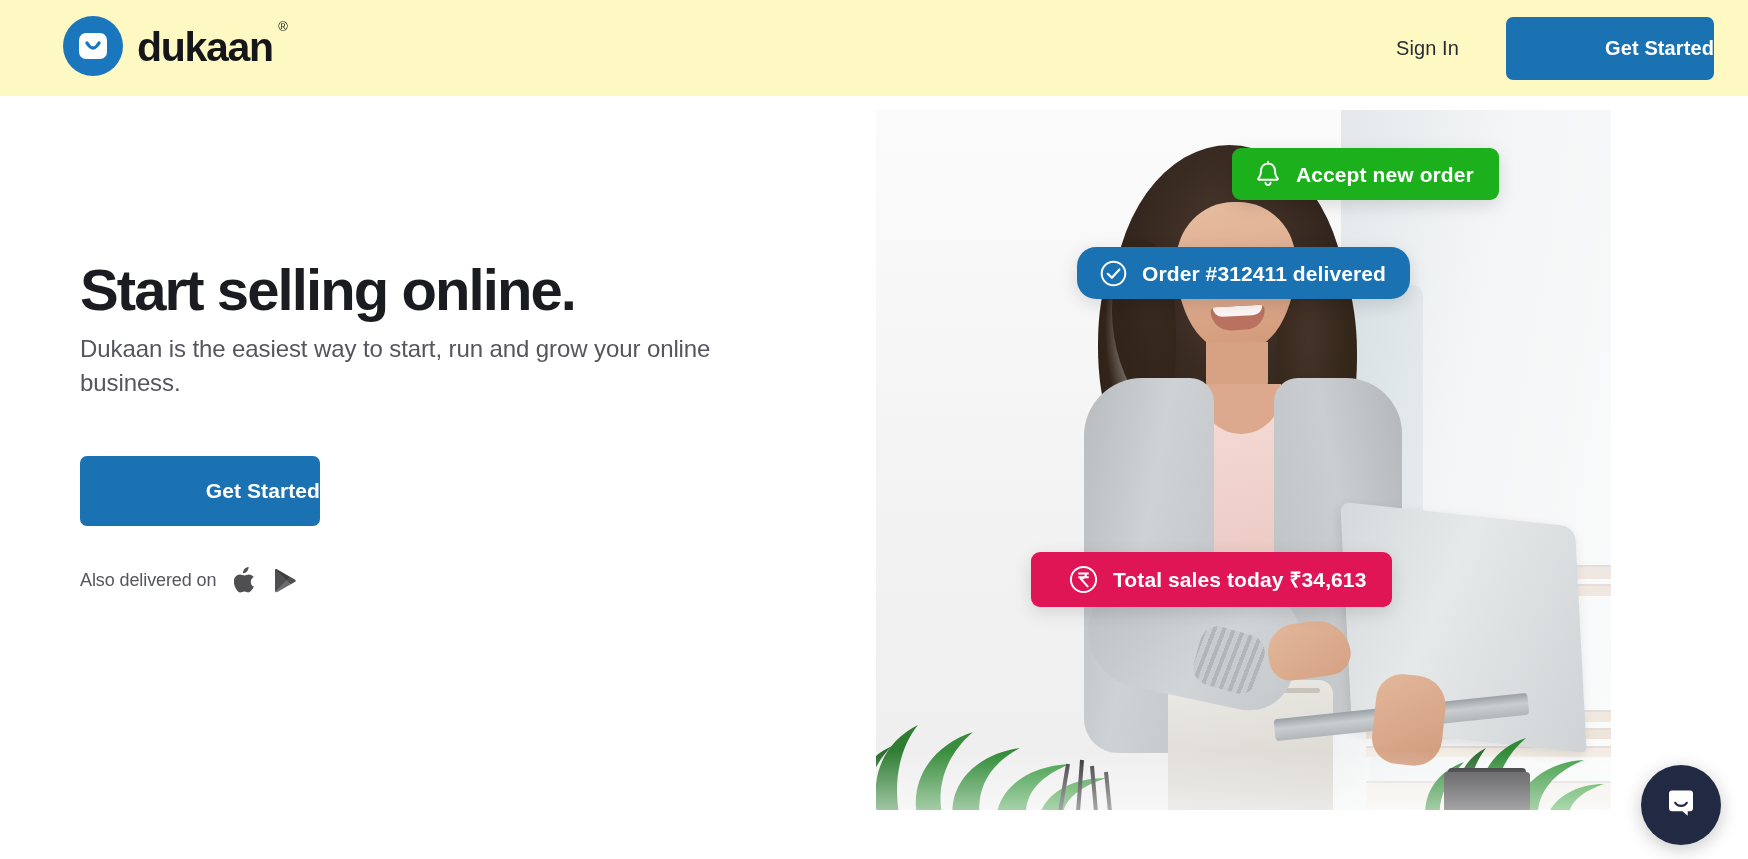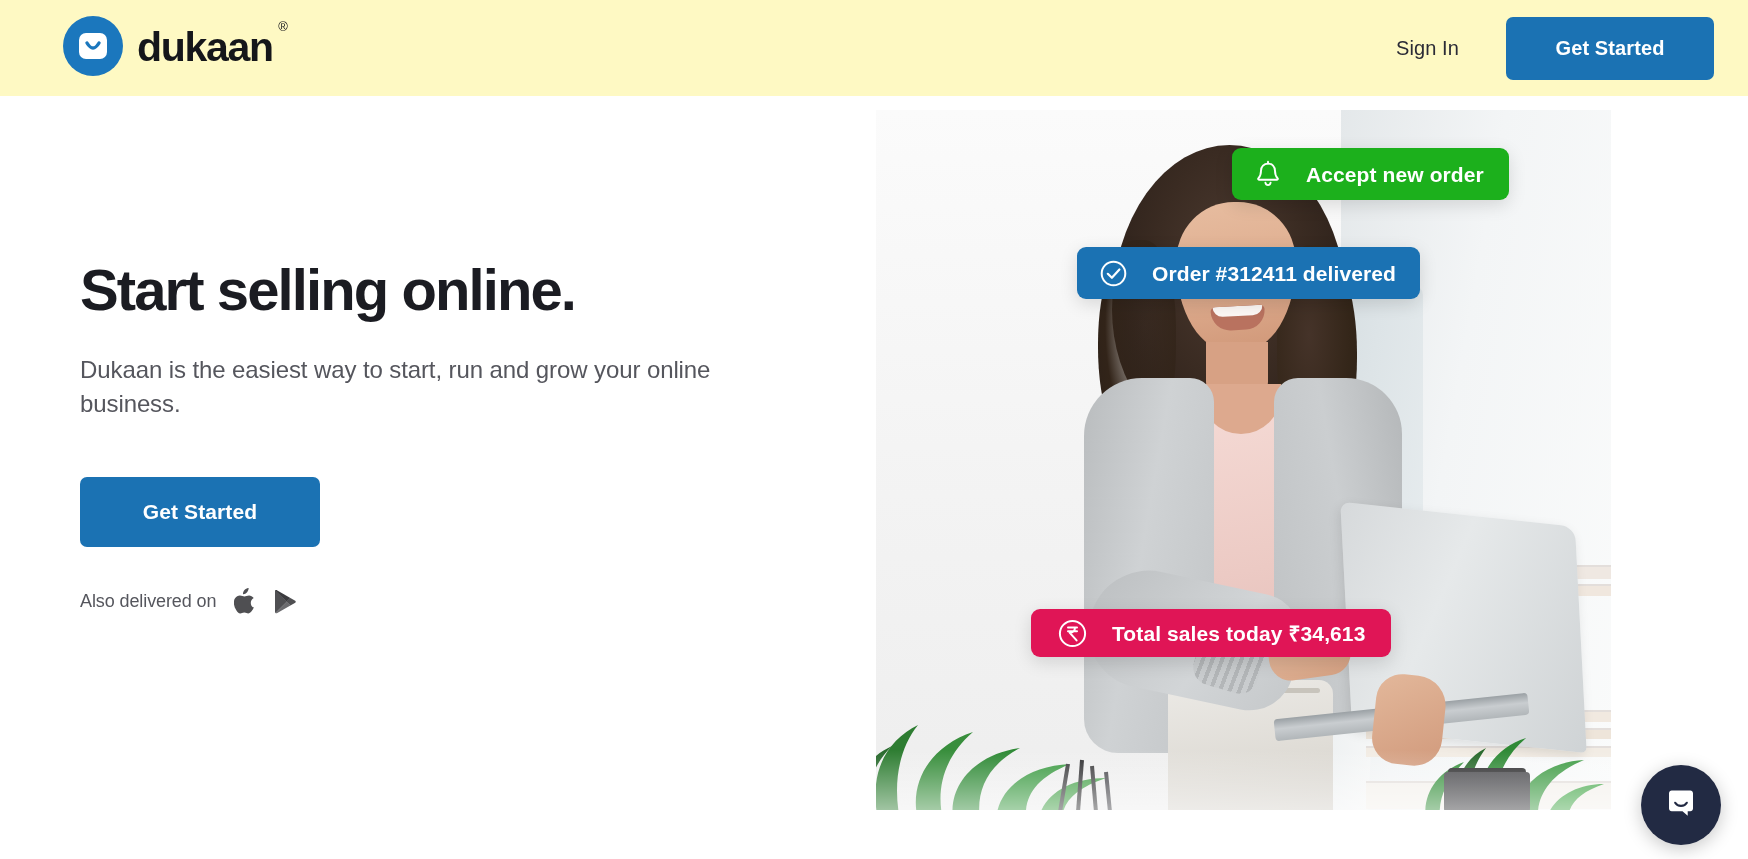--- a/index.html
+++ b/index.html
@@ -95,20 +95,21 @@
   }
 
   .btn-primary {
     background: #1b72b3;
     color: #ffffff;
     border: none;
     border-radius: 7px;
     font-family: "Liberation Sans", sans-serif;
     cursor: pointer;
     letter-spacing: 0.1px;
+    text-align: right;
   }
 
   .btn-header {
     width: 208px;
     height: 63px;
     font-size: 20px;
     font-weight: 700;
     margin-right: 34px;
   }
 
@@ -123,21 +124,21 @@
   .hero-title {
     font-size: 58px;
     line-height: 1.12;
     font-weight: 700;
     letter-spacing: -1.9px;
     color: #1b1c22;
     white-space: nowrap;
   }
 
   .hero-sub {
-    margin-top: 30px;
+    margin-top: 9px;
     font-size: 24px;
     line-height: 1.42;
     color: #55565d;
     width: 710px;
     letter-spacing: -0.1px;
   }
 
   .btn-hero {
     display: block;
     margin-top: 56px;
@@ -437,21 +438,21 @@
     left: 0; bottom: 0;
     width: 735px; height: 60px;
     background: linear-gradient(180deg, rgba(255,255,255,0) 0%, rgba(255,255,255,0.55) 100%);
   }
 
   
   .badge {
     position: absolute;
     display: flex;
     align-items: center;
-    gap: 24px;
+    gap: 14px;
     color: #ffffff;
     border-radius: 9px;
     font-weight: 700;
     white-space: nowrap;
     box-shadow: 0 5px 18px rgba(0,0,0,0.13);
     z-index: 20;
     cursor: pointer;
   }
 
   .badge-label { font-size: 21px; letter-spacing: 0.1px; line-height: 1; }
@@ -461,26 +462,27 @@
     height: 52px;
     padding: 0 25px 0 22px;
     background: #1cb01c;
   }
 
   .badge-delivered {
     left: 1077px; top: 247px;
     height: 52px;
     padding: 0 24px 0 22px;
     background: #1b72b3;
+    border-radius: 19px;
   }
 
   .badge-sales {
-    left: 1031px; top: 609px;
-    height: 48px;
-    padding: 0 26px 0 26px;
+    left: 1031px; top: 552px;
+    height: 55px;
+    padding: 0 26px 0 37px;
     background: #e01556;
   }
 
   .badge-icon { display: flex; align-items: center; flex: none; }
 
   
   .chat-launcher {
     position: absolute;
     left: 1641px;
     top: 765px;

